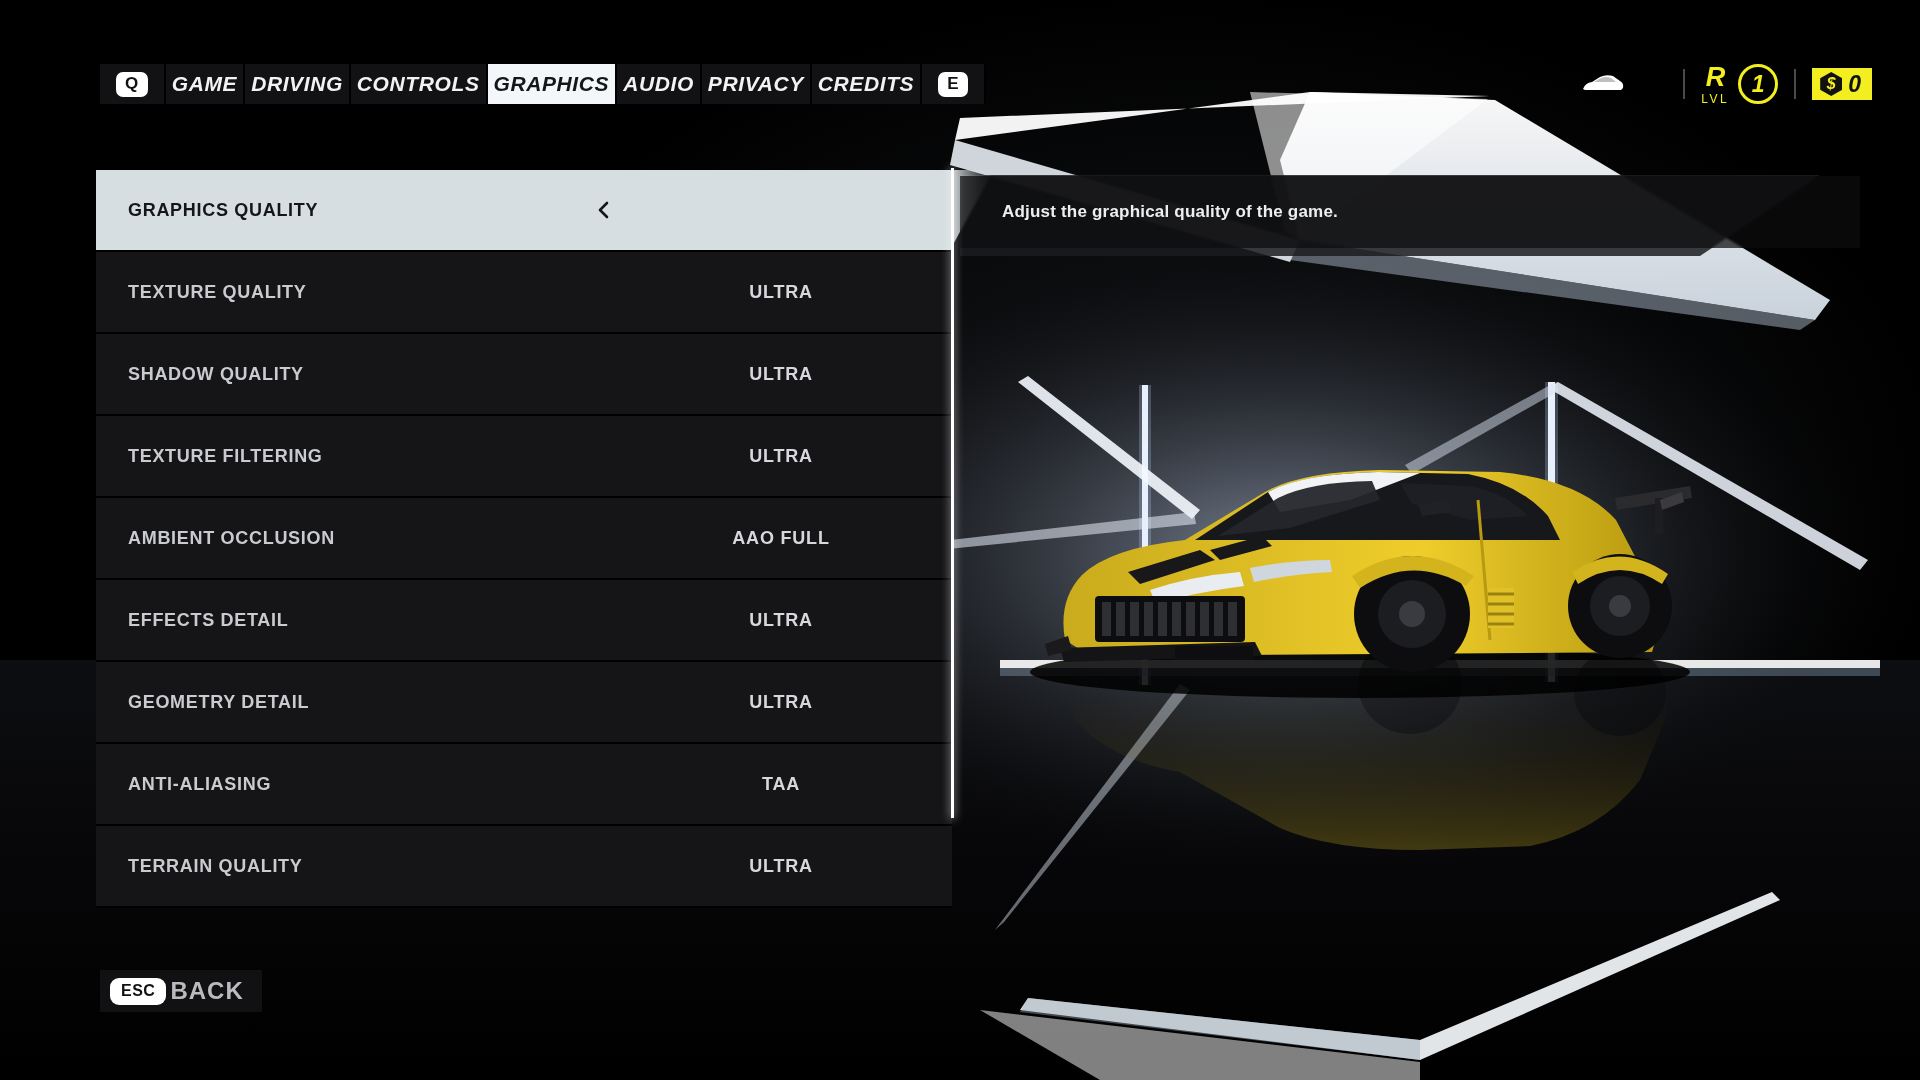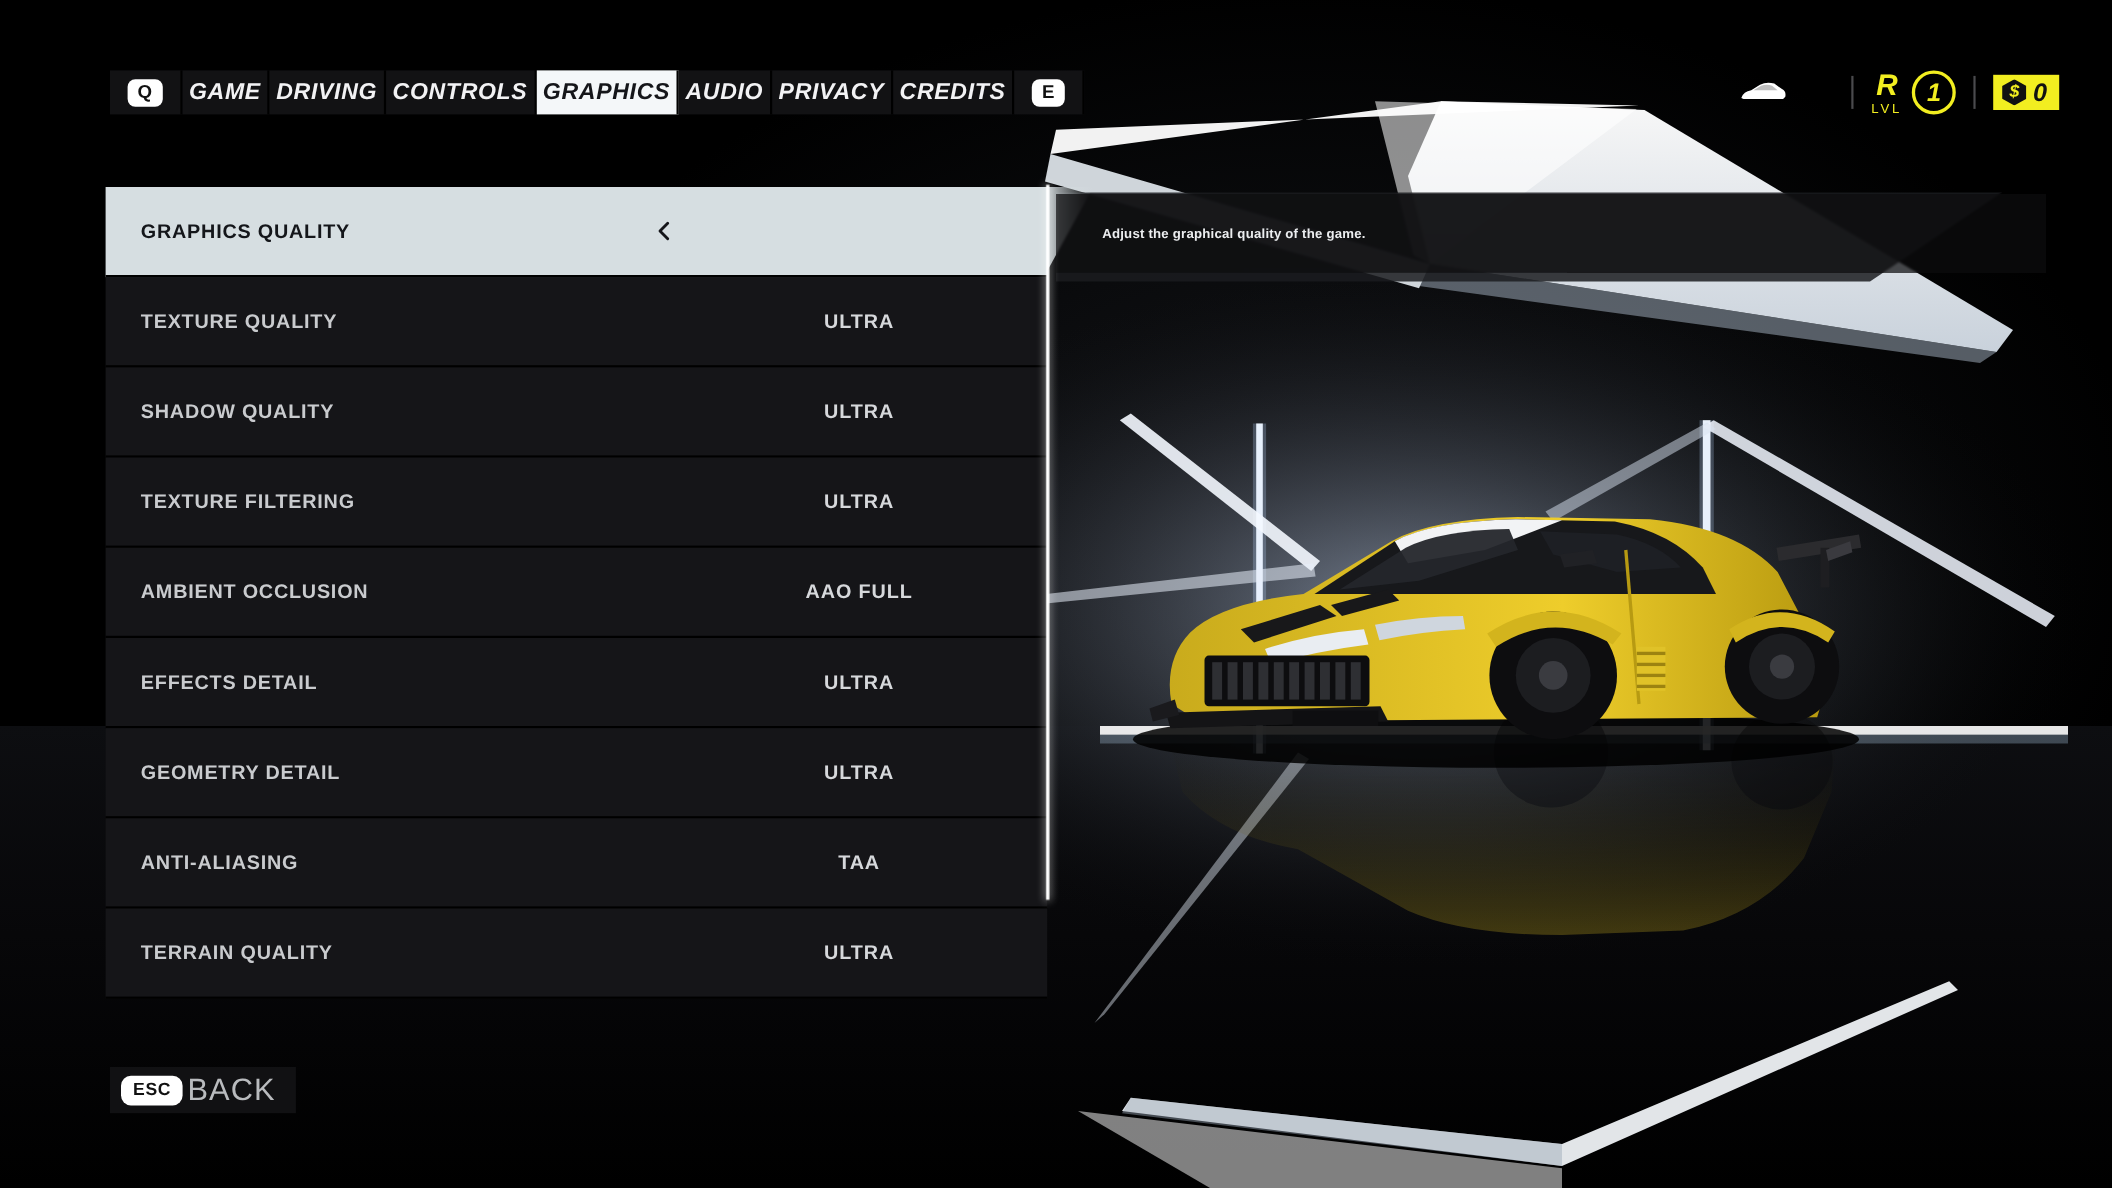--- a/index.html
+++ b/index.html
@@ -106,40 +106,40 @@
   }
 
   
   .tooltip{
     position:absolute; left:960px; top:176px; width:900px; height:72px;
     background:rgba(12,12,14,.72);
     display:flex; align-items:center; z-index:30;
     backdrop-filter:blur(1px);
   }
   .tooltip .ttext{
-    margin-left:42px; color:#eceef0; font-size:12px; font-weight:700; letter-spacing:.2px;
+    margin-left:42px; color:#eceef0; font-size:17px; font-weight:700; letter-spacing:.2px;
   }
   .divider-v{
     position:absolute; left:951px; top:168px; width:3px; height:650px;
     background:#ffffff; z-index:31;
     box-shadow:0 0 8px 1px rgba(255,255,255,.5);
   }
 
   
   .footer{
     position:absolute; left:100px; bottom:68px; height:42px;
     display:flex; align-items:center; gap:4px;
     background:#111113; padding:0 18px 0 10px; z-index:40;
   }
   .esc{
     display:inline-flex; align-items:center; justify-content:center;
     height:27px; padding:0 11px; background:#fff; color:#111;
     border-radius:9px; font-size:16px; font-weight:700; letter-spacing:.5px;
   }
-  .backtxt{ color:#b9bbbe; font-size:28px; font-weight:400; letter-spacing:1px; }
+  .backtxt{ color:#b9bbbe; font-size:24px; font-weight:700; letter-spacing:1px; }
 </style>
 </head>
 <body>
 
 <div id="app">
 
   <div class="scene">
     <div class="floor"></div>
 
     <svg width="1920" height="1080" style="position:absolute;inset:0;">

